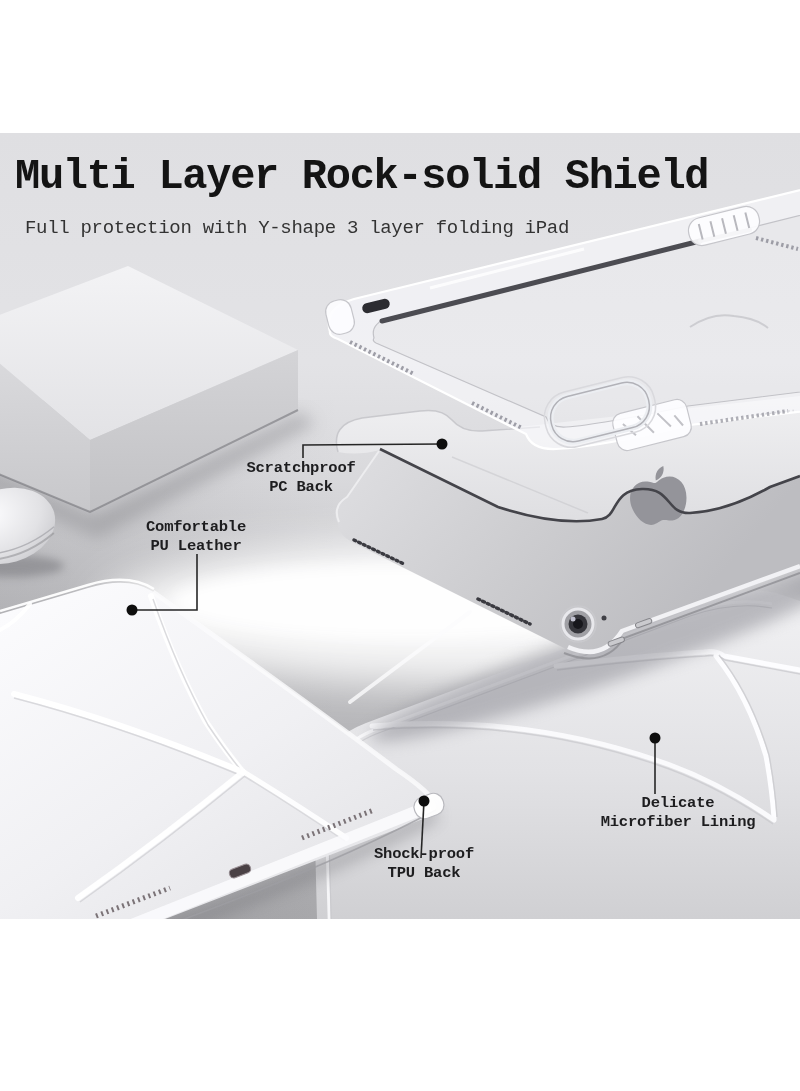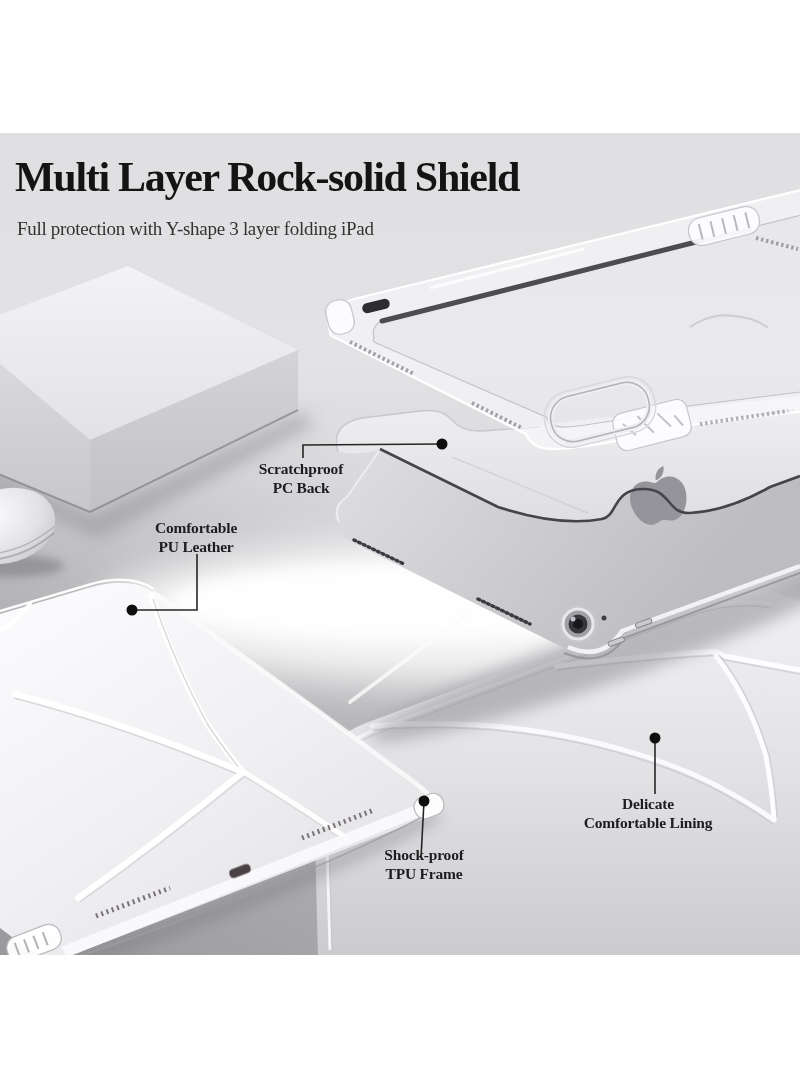--- a/index.html
+++ b/index.html
@@ -1,28 +1,28 @@
 <!DOCTYPE html>
 <html><head>
 <meta charset="utf-8">
 <style>
   html,body{margin:0;padding:0;background:#ffffff;}
-  .stage{position:relative;width:800px;height:1091px;margin:0 auto;background:#ffffff;overflow:hidden;
-         font-family:Liberation Serif, serif;}
+  .stage{position:relative;width:800px;height:919px;margin:0 auto;background:#ffffff;overflow:hidden;
+         font-family:Liberation Mono, monospace;}
   .stage svg{position:absolute;left:0;top:0;}
   .title{position:absolute;left:15px;top:153px;font-size:42px;font-weight:bold;letter-spacing:-1.3px;
          color:#141414;white-space:nowrap;}
-  .subtitle{position:absolute;left:17px;top:215px;font-size:19px;line-height:27px;letter-spacing:-0.3px;
+  .subtitle{position:absolute;left:25px;top:215px;font-size:19px;line-height:27px;letter-spacing:-0.3px;
             color:#333333;}
   .callout{position:absolute;width:170px;text-align:center;font-size:15.5px;font-weight:bold;
            line-height:19px;color:#1d1d1f;letter-spacing:-0.2px;}
   .co-pcback{left:216px;top:459px;}
   .co-leather{left:111px;top:518px;}
   .co-tpu{left:339px;top:845px;}
-  .co-micro{left:563px;top:794px;}
+  .co-micro{left:593px;top:794px;}
 </style>
 </head>
 <body>
 
 <div class="stage">
 
 <svg width="800" height="1091" viewBox="0 0 800 1091" aria-hidden="true">
   <defs>
     <clipPath id="photoClip">
           <rect x="0" y="133" width="800" height="822"></rect>
@@ -258,20 +258,20 @@
 <div class="callout co-pcback">
   <div>Scratchproof</div>
   <div>PC Back</div>
 </div>
 <div class="callout co-leather">
   <div>Comfortable</div>
   <div>PU Leather</div>
 </div>
 <div class="callout co-tpu">
   <div>Shock-proof</div>
-  <div>TPU Frame</div>
+  <div>TPU Back</div>
 </div>
 <div class="callout co-micro">
   <div>Delicate</div>
-  <div>Comfortable Lining</div>
+  <div>Microfiber Lining</div>
 </div>
 
 </div>
 
 </body></html>

